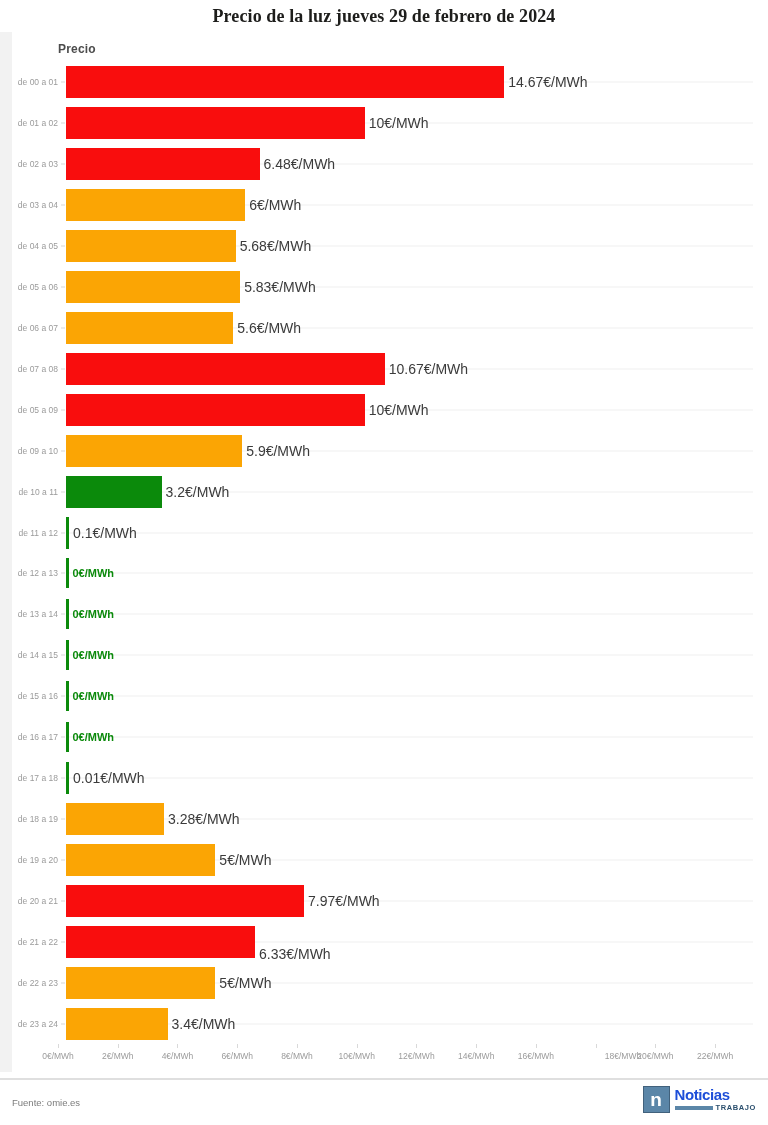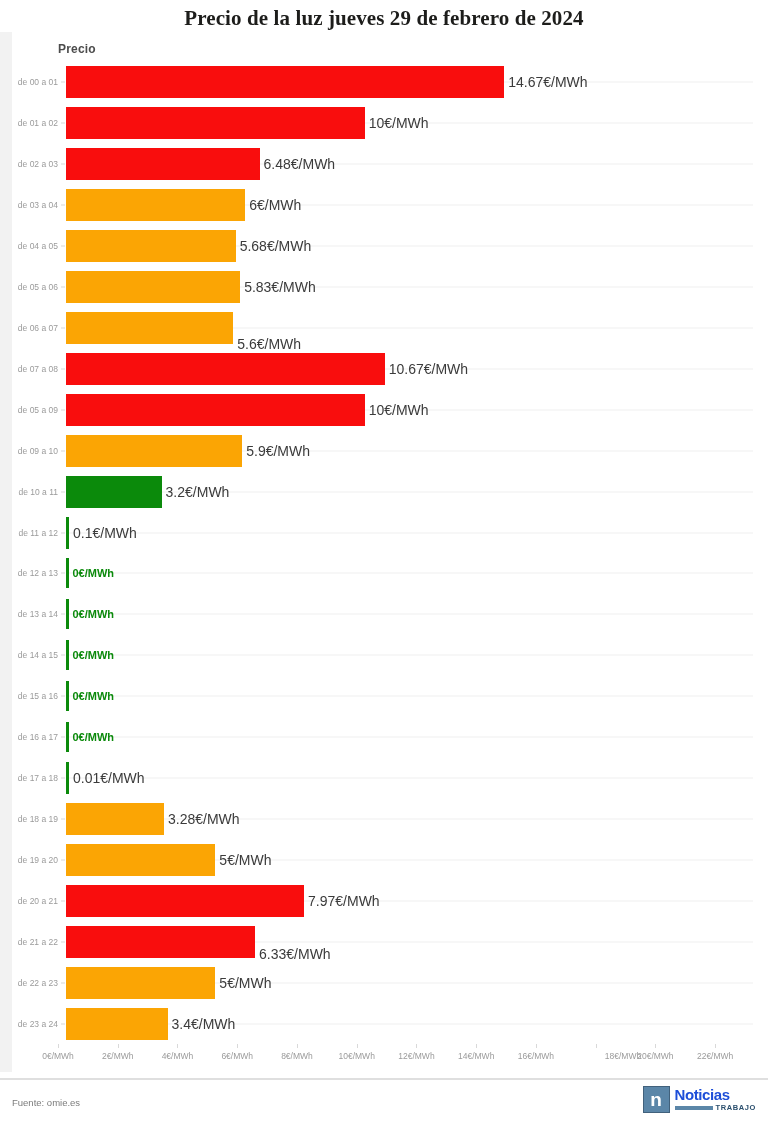--- a/index.html
+++ b/index.html
@@ -22,21 +22,21 @@
     width: 12px; height: 1040px;
     background: #f2f2f2;
   }
   #chart-title {
     position: absolute;
     left: 0; top: 6px;
     width: 768px;
     text-align: center;
     font-family: "Liberation Serif", serif;
     font-weight: bold;
-    font-size: 21px;
+    font-size: 18px;
     color: #1d1d1b;
     letter-spacing: .1px;
   }
   #legend-label {
     position: absolute;
     left: 58px; top: 42px;
     font-size: 12px;
     font-weight: bold;
     color: #4c4c4c;
     letter-spacing: .2px;
@@ -225,21 +225,21 @@
         <div class="cat-label">de 05 a 06</div>
         <div class="tick-stub"></div>
         <div class="bar" style="width: 174.14px; background: rgb(251, 165, 4);"></div>
         <div class="val-label" style="left: 236.14px;">5.83€/MWh</div>
       </div>
       <div class="row" style="top: 245.5px; height: 40.9167px;">
         <div class="gridline"></div>
         <div class="cat-label">de 06 a 07</div>
         <div class="tick-stub"></div>
         <div class="bar" style="width: 167.27px; background: rgb(251, 165, 4);"></div>
-        <div class="val-label" style="left: 229.27px; margin-top: 16px;">5.6€/MWh</div>
+        <div class="val-label" style="left: 229.27px;">5.6€/MWh</div>
       </div>
       <div class="row" style="top: 286.417px; height: 40.9167px;">
         <div class="gridline"></div>
         <div class="cat-label">de 07 a 08</div>
         <div class="tick-stub"></div>
         <div class="bar" style="width: 318.708px; background: rgb(249, 13, 13);"></div>
         <div class="val-label" style="left: 380.708px;">10.67€/MWh</div>
       </div>
       <div class="row" style="top: 327.333px; height: 40.9167px;">
         <div class="gridline"></div>

